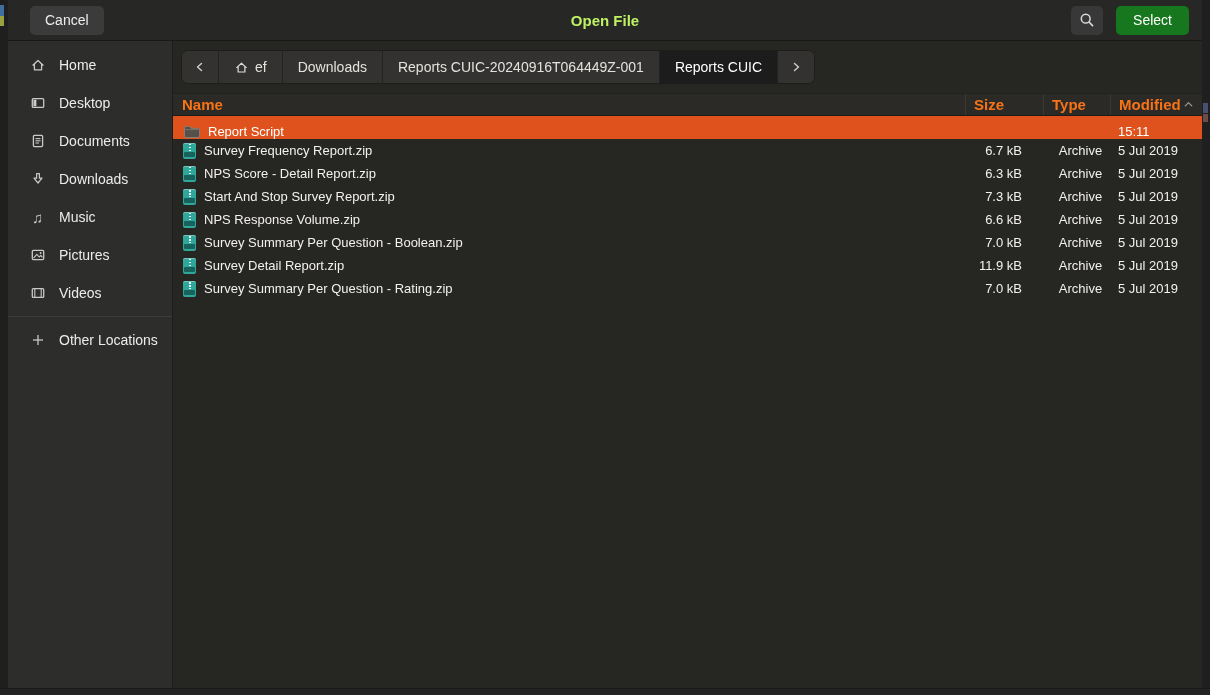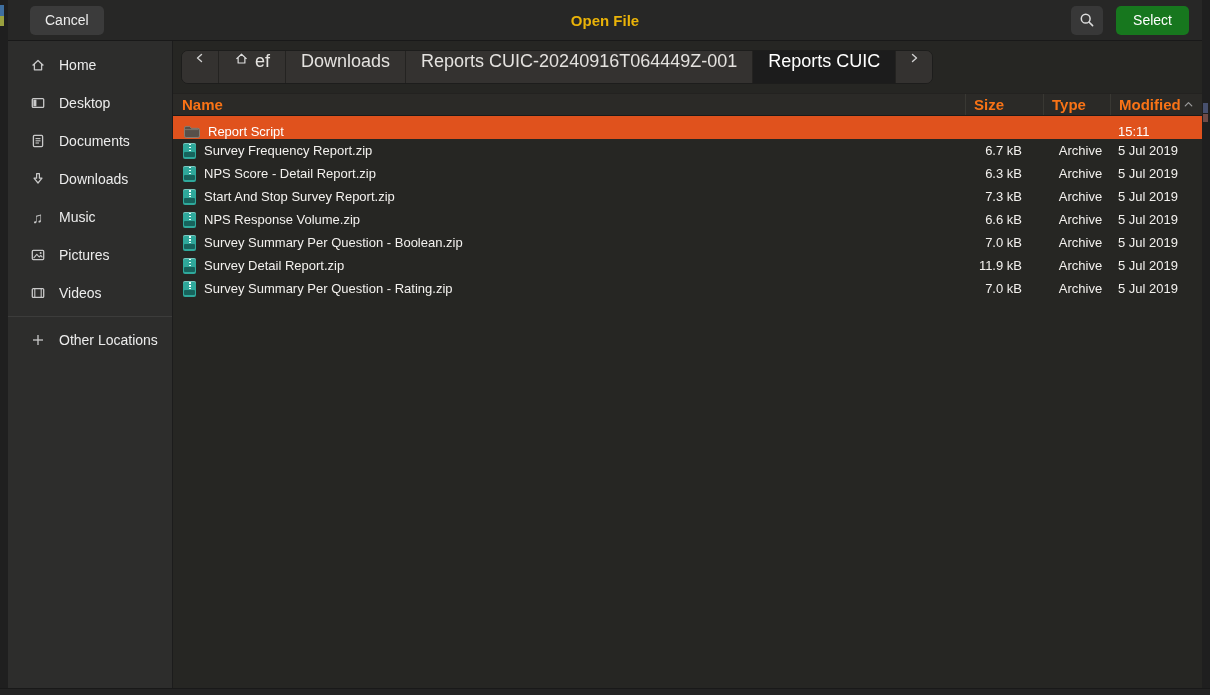--- a/index.html
+++ b/index.html
@@ -7,21 +7,21 @@
               font-family:"Liberation Sans", sans-serif; }
   .edge-sliver { position:absolute; width:4px; }
 
   .dialog { position:absolute; left:8px; top:0; width:1194px; height:688px;
             background:#262623; display:flex; flex-direction:column; }
 
   
   .header { position:relative; height:41px; flex:0 0 41px; background:#272726;
             border-bottom:1px solid #191919; display:flex; align-items:center; padding:0 13px; }
   .title { position:absolute; left:0; right:0; text-align:center; font-size:15px;
-           font-weight:bold; color:#eab308; pointer-events:none; }
+           font-weight:bold; color:#bef264; pointer-events:none; }
   .btn { display:flex; align-items:center; justify-content:center; height:29px;
          background:#3b3b3b; color:#ededed; font-size:14px; border-radius:5px;
          padding:0 15px; cursor:pointer; }
   .btn.cancel { margin-left:9px; }
   .btn.icon-btn { width:32px; padding:0; margin-left:auto; background:#383838; }
   .btn.select { background:#17771e; color:#ffffff; margin-left:13px; padding:0 17px; }
 
   
   .content { flex:1; display:flex; min-height:0; }
   .sidebar { width:165px; flex:0 0 165px; background:#2d2d2c; border-right:1px solid #1c1c1c;
@@ -31,21 +31,21 @@
   .side-item .icn { width:17px; height:17px; display:flex; align-items:center;
                     justify-content:center; color:#c9c9c9; font-size:15px; line-height:17px; }
   .side-sep { height:1px; background:#3c3c3b; margin:4px 0; }
 
   .main { flex:1; min-width:0; display:flex; flex-direction:column; background:#262623; }
 
   
   .pathbar-row { padding:9px 0 0 8px; flex:0 0 auto; }
   .pathbar { display:inline-flex; align-items:stretch; height:34px; border:1px solid #1d1d1c;
              border-radius:7px; overflow:hidden; background:#343230; }
-  .crumb { display:flex; align-items:flex-start; padding:0 15px; font-size:18px; color:#e4e2df;
+  .crumb { display:flex; align-items:center; padding:0 15px; font-size:14px; color:#e4e2df;
            background:#343230; border-right:1px solid #242321; cursor:pointer; white-space:nowrap; }
   .crumb.chev { padding:0 11px; }
   .crumb.active { background:#1c1c1c; color:#ffffff; }
   .crumb.last { border-right:none; }
   .crumb .homeicn { margin-right:6px; display:flex; }
 
   
   .cols { display:flex; height:23px; flex:0 0 23px; margin-top:9px; background:#2b2a27;
           border-top:1px solid #232220; border-bottom:1px solid #1b1b1a; align-items:stretch;
           font-size:15px; font-weight:bold; color:#f97316; }

